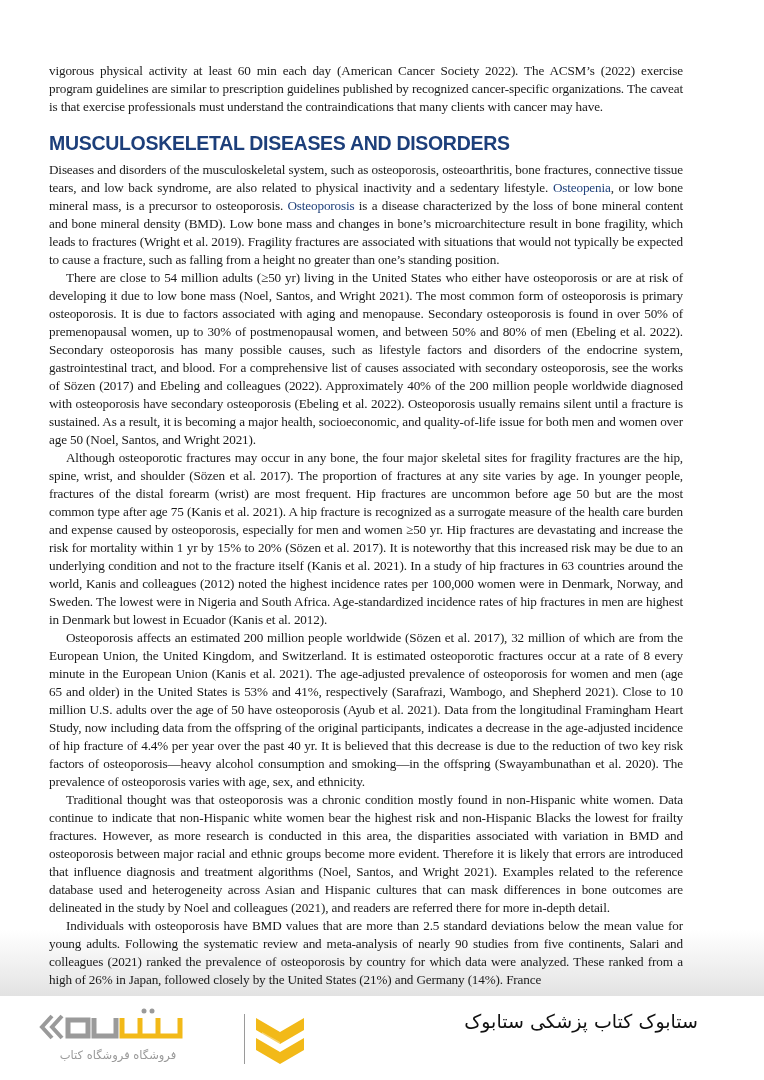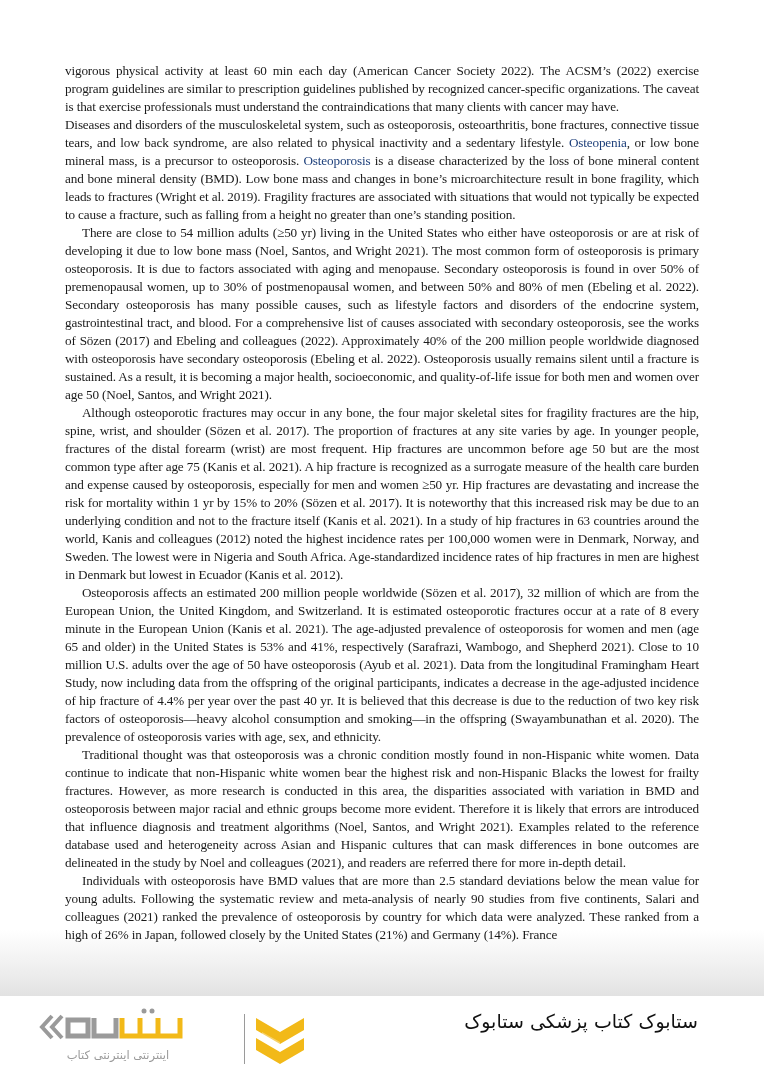--- a/index.html
+++ b/index.html
@@ -8,21 +8,21 @@
     background: #ffffff;
     font-family: "Liberation Serif", serif;
     color: #1a1a1a;
   }
   .page {
     position: absolute; left: 0; top: 0; width: 764px; height: 996px;
     overflow: hidden;
     background: linear-gradient(to bottom, #ffffff 0px, #ffffff 930px, #ececec 975px, #e2e2e2 996px);
   }
   .content {
-    position: absolute; left: 65px; top: 62px; width: 634px;
+    position: absolute; left: 49px; top: 62px; width: 634px;
   }
   p {
     margin: 0; font-size: 13.2px; line-height: 18px; text-align: justify;
     letter-spacing: -0.15px; word-spacing: 0px;
   }
   p.indent { text-indent: 17px; font-family: Liberation Serif, serif; }
   h2 {
     margin: 15px 0 6px 0;
     font-family: "Liberation Sans", sans-serif;
     font-size: 19.5px; font-weight: bold; color: #1d3f7a;
@@ -47,20 +47,21 @@
     position: absolute; left: 0; top: 40px; width: 160px; text-align: center;
     font-family: "DejaVu Sans", sans-serif; font-size: 11.5px; color: #9a9a9a; direction: rtl;
   }
 </style>
 </head>
 <body>
 
 <div class="page">
   <div class="content">
     <p>vigorous physical activity at least 60 min each day (American Cancer Society 2022). The ACSM’s (2022) exercise program guidelines are similar to prescription guidelines published by recognized cancer-specific organizations. The caveat is that exercise professionals must understand the contraindications that many clients with cancer may have.</p>
+    <h2>MUSCULOSKELETAL DISEASES AND DISORDERS</h2>
     <p><span>Diseases and disorders of the musculoskeletal system, such as osteoporosis, osteoarthritis, bone fractures, connective tissue tears, and low back syndrome, are also related to physical inactivity and a sedentary lifestyle. </span><span class="term">Osteopenia</span><span>, or low bone mineral mass, is a precursor to osteoporosis. </span><span class="term">Osteoporosis</span><span> is a disease characterized by the loss of bone mineral content and bone mineral density (BMD). Low bone mass and changes in bone’s microarchitecture result in bone fragility, which leads to fractures (Wright et al. 2019). Fragility fractures are associated with situations that would not typically be expected to cause a fracture, such as falling from a height no greater than one’s standing position.</span></p>
     <p class="indent">There are close to 54 million adults (≥50 yr) living in the United States who either have osteoporosis or are at risk of developing it due to low bone mass (Noel, Santos, and Wright 2021). The most common form of osteoporosis is primary osteoporosis. It is due to factors associated with aging and menopause. Secondary osteoporosis is found in over 50% of premenopausal women, up to 30% of postmenopausal women, and between 50% and 80% of men (Ebeling et al. 2022). Secondary osteoporosis has many possible causes, such as lifestyle factors and disorders of the endocrine system, gastrointestinal tract, and blood. For a comprehensive list of causes associated with secondary osteoporosis, see the works of Sözen (2017) and Ebeling and colleagues (2022). Approximately 40% of the 200 million people worldwide diagnosed with osteoporosis have secondary osteoporosis (Ebeling et al. 2022). Osteoporosis usually remains silent until a fracture is sustained. As a result, it is becoming a major health, socioeconomic, and quality-of-life issue for both men and women over age 50 (Noel, Santos, and Wright 2021).</p>
     <p class="indent">Although osteoporotic fractures may occur in any bone, the four major skeletal sites for fragility fractures are the hip, spine, wrist, and shoulder (Sözen et al. 2017). The proportion of fractures at any site varies by age. In younger people, fractures of the distal forearm (wrist) are most frequent. Hip fractures are uncommon before age 50 but are the most common type after age 75 (Kanis et al. 2021). A hip fracture is recognized as a surrogate measure of the health care burden and expense caused by osteoporosis, especially for men and women ≥50 yr. Hip fractures are devastating and increase the risk for mortality within 1 yr by 15% to 20% (Sözen et al. 2017). It is noteworthy that this increased risk may be due to an underlying condition and not to the fracture itself (Kanis et al. 2021). In a study of hip fractures in 63 countries around the world, Kanis and colleagues (2012) noted the highest incidence rates per 100,000 women were in Denmark, Norway, and Sweden. The lowest were in Nigeria and South Africa. Age-standardized incidence rates of hip fractures in men are highest in Denmark but lowest in Ecuador (Kanis et al. 2012).</p>
     <p class="indent">Osteoporosis affects an estimated 200 million people worldwide (Sözen et al. 2017), 32 million of which are from the European Union, the United Kingdom, and Switzerland. It is estimated osteoporotic fractures occur at a rate of 8 every minute in the European Union (Kanis et al. 2021). The age-adjusted prevalence of osteoporosis for women and men (age 65 and older) in the United States is 53% and 41%, respectively (Sarafrazi, Wambogo, and Shepherd 2021). Close to 10 million U.S. adults over the age of 50 have osteoporosis (Ayub et al. 2021). Data from the longitudinal Framingham Heart Study, now including data from the offspring of the original participants, indicates a decrease in the age-adjusted incidence of hip fracture of 4.4% per year over the past 40 yr. It is believed that this decrease is due to the reduction of two key risk factors of osteoporosis—heavy alcohol consumption and smoking—in the offspring (Swayambunathan et al. 2020). The prevalence of osteoporosis varies with age, sex, and ethnicity.</p>
     <p class="indent">Traditional thought was that osteoporosis was a chronic condition mostly found in non-Hispanic white women. Data continue to indicate that non-Hispanic white women bear the highest risk and non-Hispanic Blacks the lowest for frailty fractures. However, as more research is conducted in this area, the disparities associated with variation in BMD and osteoporosis between major racial and ethnic groups become more evident. Therefore it is likely that errors are introduced that influence diagnosis and treatment algorithms (Noel, Santos, and Wright 2021). Examples related to the reference database used and heterogeneity across Asian and Hispanic cultures that can mask differences in bone outcomes are delineated in the study by Noel and colleagues (2021), and readers are referred there for more in-depth detail.</p>
     <p class="indent">Individuals with osteoporosis have BMD values that are more than 2.5 standard deviations below the mean value for young adults. Following the systematic review and meta-analysis of nearly 90 studies from five continents, Salari and colleagues (2021) ranked the prevalence of osteoporosis by country for which data were analyzed. These ranked from a high of 26% in Japan, followed closely by the United States (21%) and Germany (14%). France</p>
   </div>
 </div>
 
 <div class="footer">
@@ -70,21 +71,21 @@
       <polyline points="14,8 4,19 14,30" fill="none" stroke="#9a9a9a" stroke-width="4"></polyline>
       <polyline points="24,8 14,19 24,30" fill="none" stroke="#9a9a9a" stroke-width="4"></polyline>
 
       <path d="M30,12 h20 v16 h-20 z" fill="none" stroke="#9a9a9a" stroke-width="5"></path>
       <path d="M56,10 v18 h22 v-18" fill="none" stroke="#9a9a9a" stroke-width="5"></path>
 
       <path d="M84,10 v18 h18 v-18 M102,28 h18 v-18 M120,28 h22 v-18" fill="none" stroke="#f2b918" stroke-width="5"></path>
       <circle cx="106" cy="3" r="2.5" fill="#9a9a9a"></circle>
       <circle cx="114" cy="3" r="2.5" fill="#9a9a9a"></circle>
     </svg>
-    <div class="logo-sub">اینترنتی اینترنتی کتاب</div>
+    <div class="logo-sub">فروشگاه فروشگاه کتاب</div>
     <div class="logo-divider"></div>
     <svg style="position:absolute;left:218px;top:4px" width="48" height="52" viewBox="0 0 48 52">
       <polygon points="0,6 24,20 48,6 48,18 24,32 0,18" fill="#f2b918"></polygon>
       <polygon points="0,26 24,40 48,26 48,38 24,52 0,38" fill="#f2b918"></polygon>
       <polygon points="6,20 24,30 24,36 6,26" fill="#ffffff" opacity="0.35"></polygon>
     </svg>
   </div>
   <div class="fa-tagline">ستابوک کتاب پزشکی ستابوک</div>
 </div>
 

